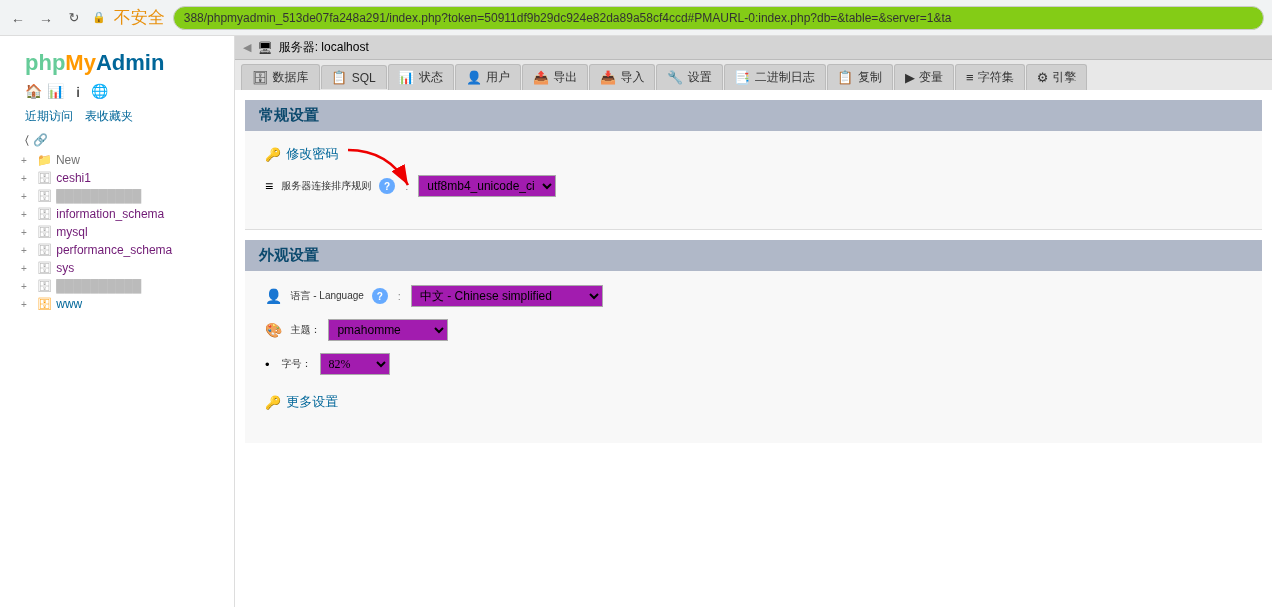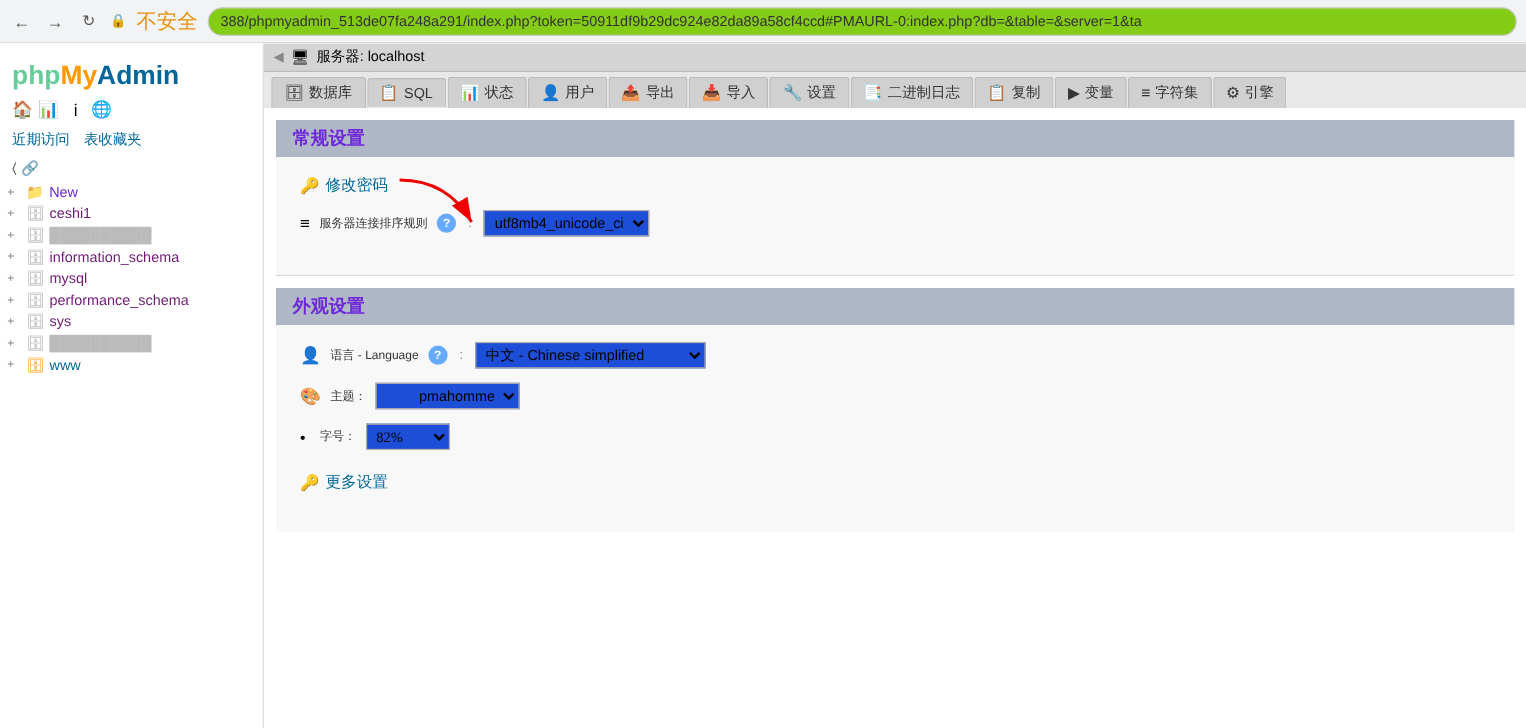--- a/index.html
+++ b/index.html
@@ -35,20 +35,21 @@
     }
 
     
     .sidebar {
       width: 220px;
       background: #fff;
       border-right: 1px solid #ddd;
       overflow-y: auto;
       flex-shrink: 0;
       padding: 6px 0;
+      margin-left: 15px;
     }
     .pma-logo {
       padding: 8px 10px 4px;
       font-size: 22px;
       font-weight: bold;
     }
     .pma-logo .php { color: #6c9; }
     .pma-logo .my { color: #f90; }
     .pma-logo .admin { color: #069; }
 
@@ -88,21 +89,21 @@
     .db-item {
       display: flex;
       align-items: center;
       padding: 2px 6px;
       cursor: pointer;
       font-size: 12px;
       gap: 4px;
     }
     .expand-icon { color: #888; font-size: 10px; width: 12px; }
     .db-name { color: #701a75; }
-    .db-name.new-item { color: #6d28d9; font-weight: normal; }
+    .db-name.new-item { color: #737373; font-weight: normal; }
 
     
     .content-area {
       flex: 1;
       overflow-y: auto;
       background: #fff;
     }
     .tab-title-bar {
       background: #d4d4d4;
       padding: 3px 8px;
@@ -135,21 +136,21 @@
       border-radius: 3px 3px 0 0;
     }
     .nav-tab-icon { font-size: 13px; }
 
     
     .section-header {
       background: #b0b8c8;
       padding: 6px 14px;
       font-size: 15px;
       font-weight: bold;
-      color: #6d28d9;
+      color: #0c4a6e;
       margin-top: 0;
     }
 
     .section-body {
       padding: 14px 20px 20px;
       background: #f8f8f8;
       border-bottom: 1px solid #ddd;
     }
 
     .setting-row {
@@ -171,21 +172,21 @@
     .help-icon {
       display: inline-flex; align-items: center; justify-content: center;
       width: 16px; height: 16px; border-radius: 50%;
       background: #6af; color: #fff; font-size: 10px; font-weight: bold;
       cursor: pointer;
     }
 
     .setting-select {
       height: 22px;
       border: 1px solid #aaa;
-      background: #1d4ed8;
+      background: #a21caf;
       font-size: 12px;
       padding: 0 4px;
       cursor: pointer;
     }
 
     .password-link {
       color: #069;
       text-decoration: none;
       cursor: pointer;
       font-size: 13px;
@@ -427,21 +428,21 @@
           <span style="font-size:11px;color:#888;margin:0 2px;">:</span>
           <select class="setting-select" style="width:192px;">
             <option>中文 - Chinese simplified</option>
             <option>English</option>
           </select>
         </div>
 
         <div class="setting-row">
           <span class="setting-icon">🎨</span>
           <span class="setting-label">主题：</span>
-          <select class="setting-select" style="width:120px;text-align:right;">
+          <select class="setting-select" style="width:120px;">
             <option>pmahomme</option>
             <option>original</option>
           </select>
         </div>
 
         <div class="setting-row">
           <span class="bullet">•</span>
           <span class="setting-label">字号：</span>
           <select class="setting-select" style="width:70px;font-family:Liberation Serif, serif;">
             <option>82%</option>

